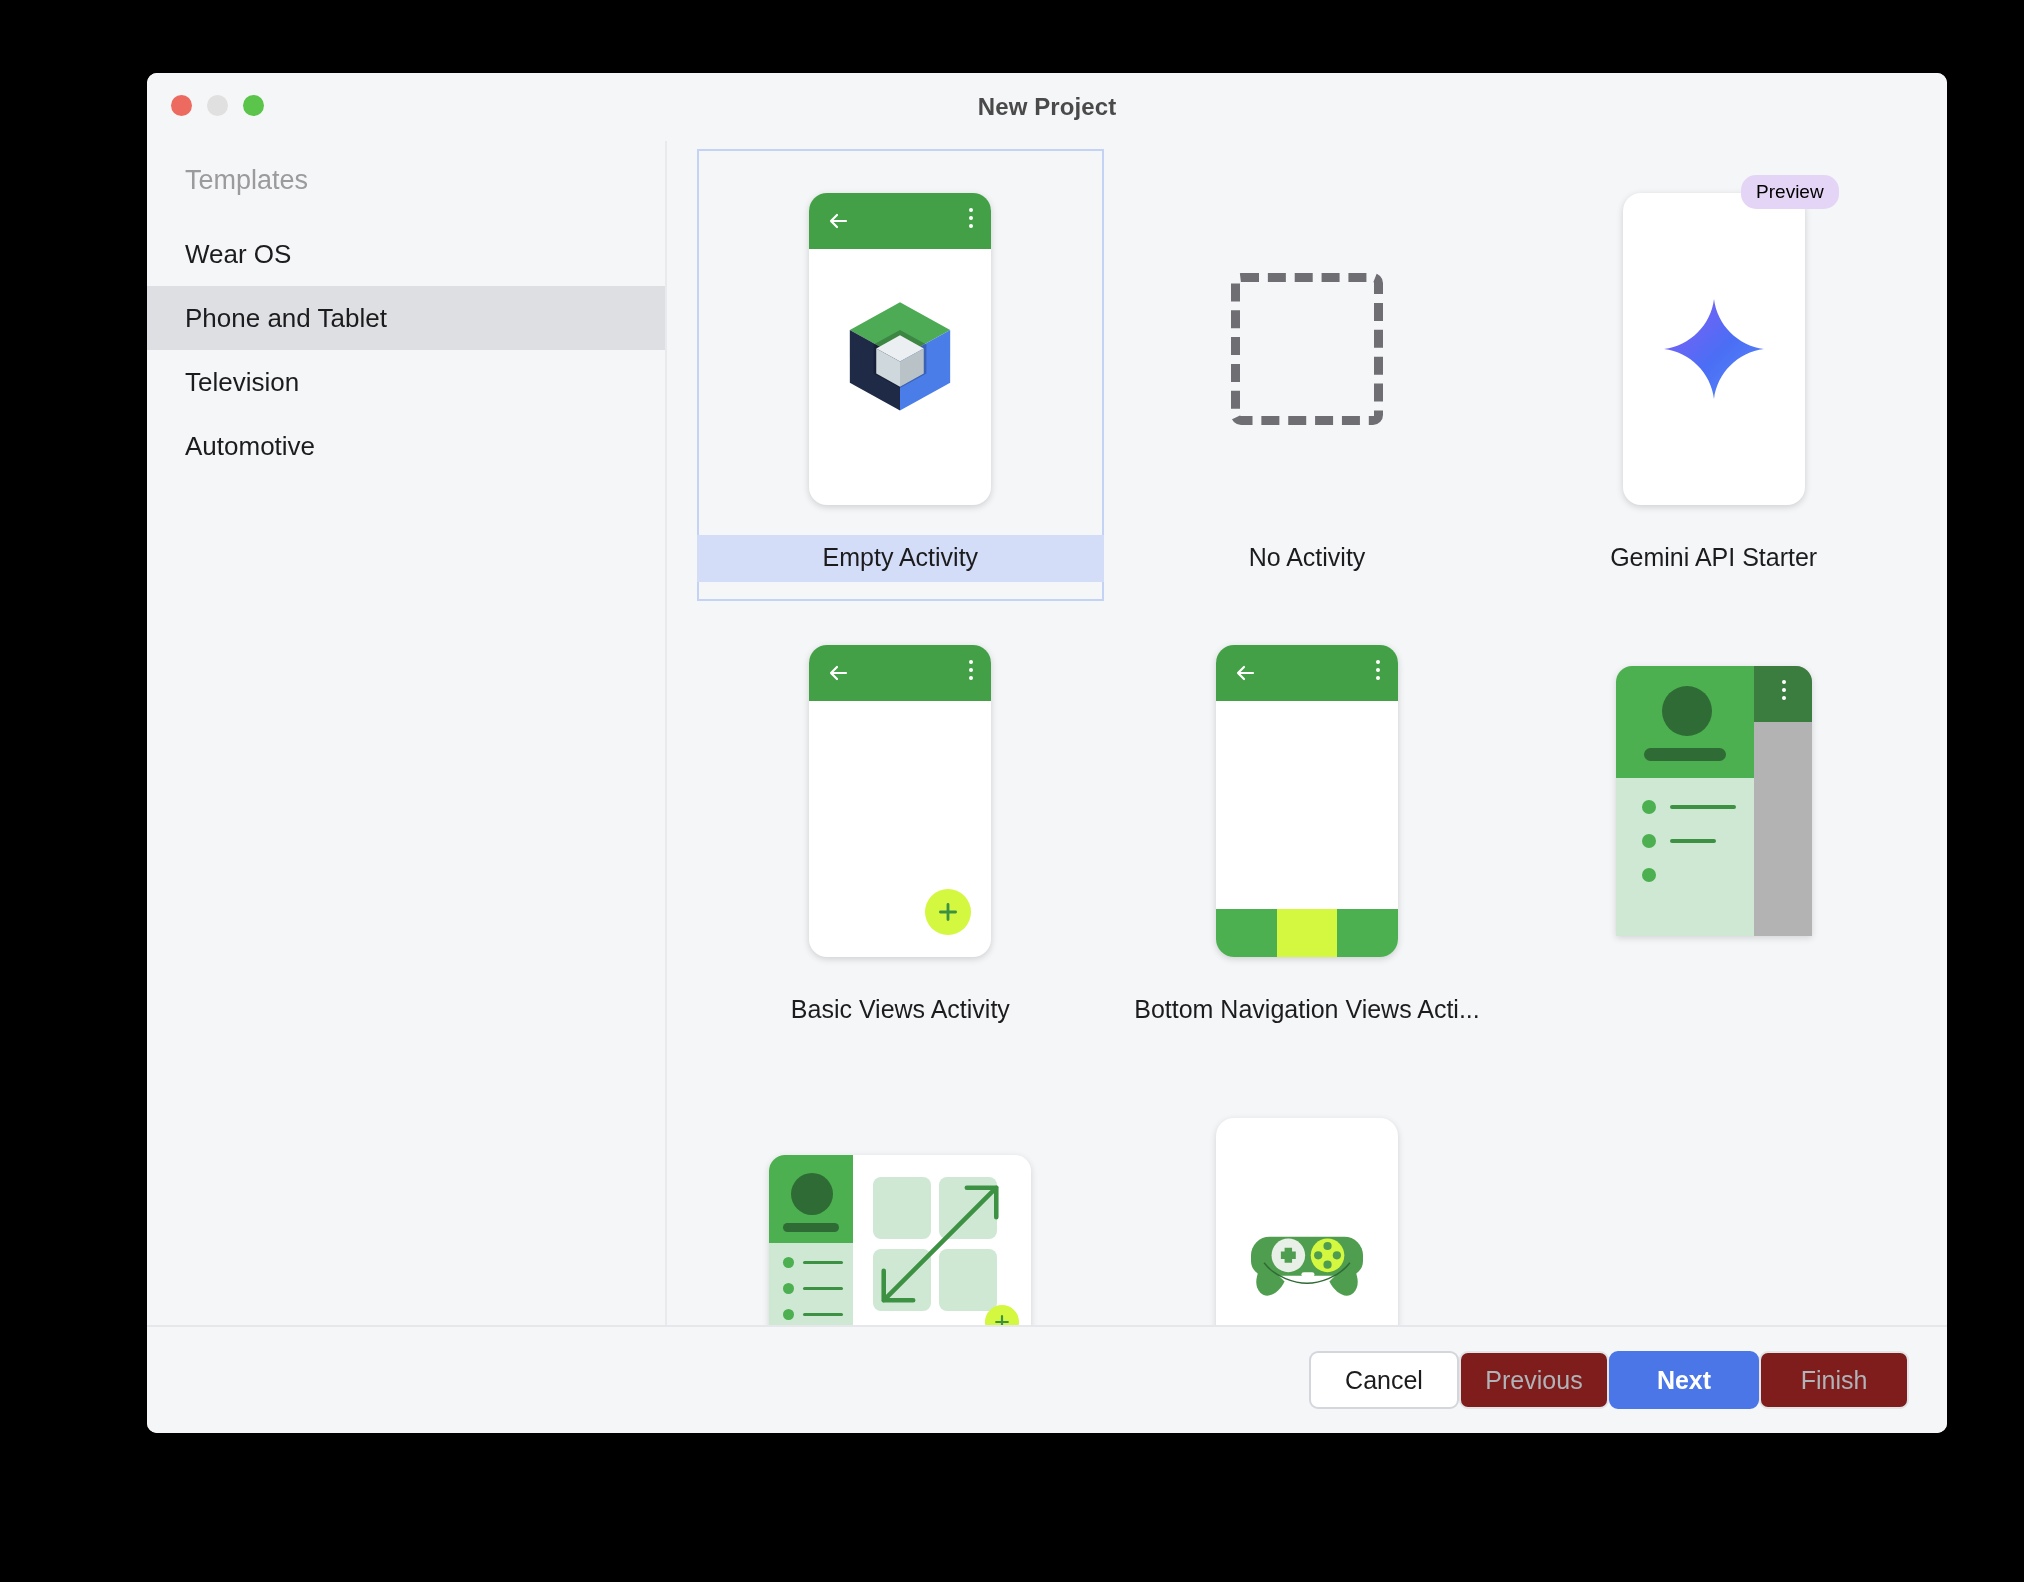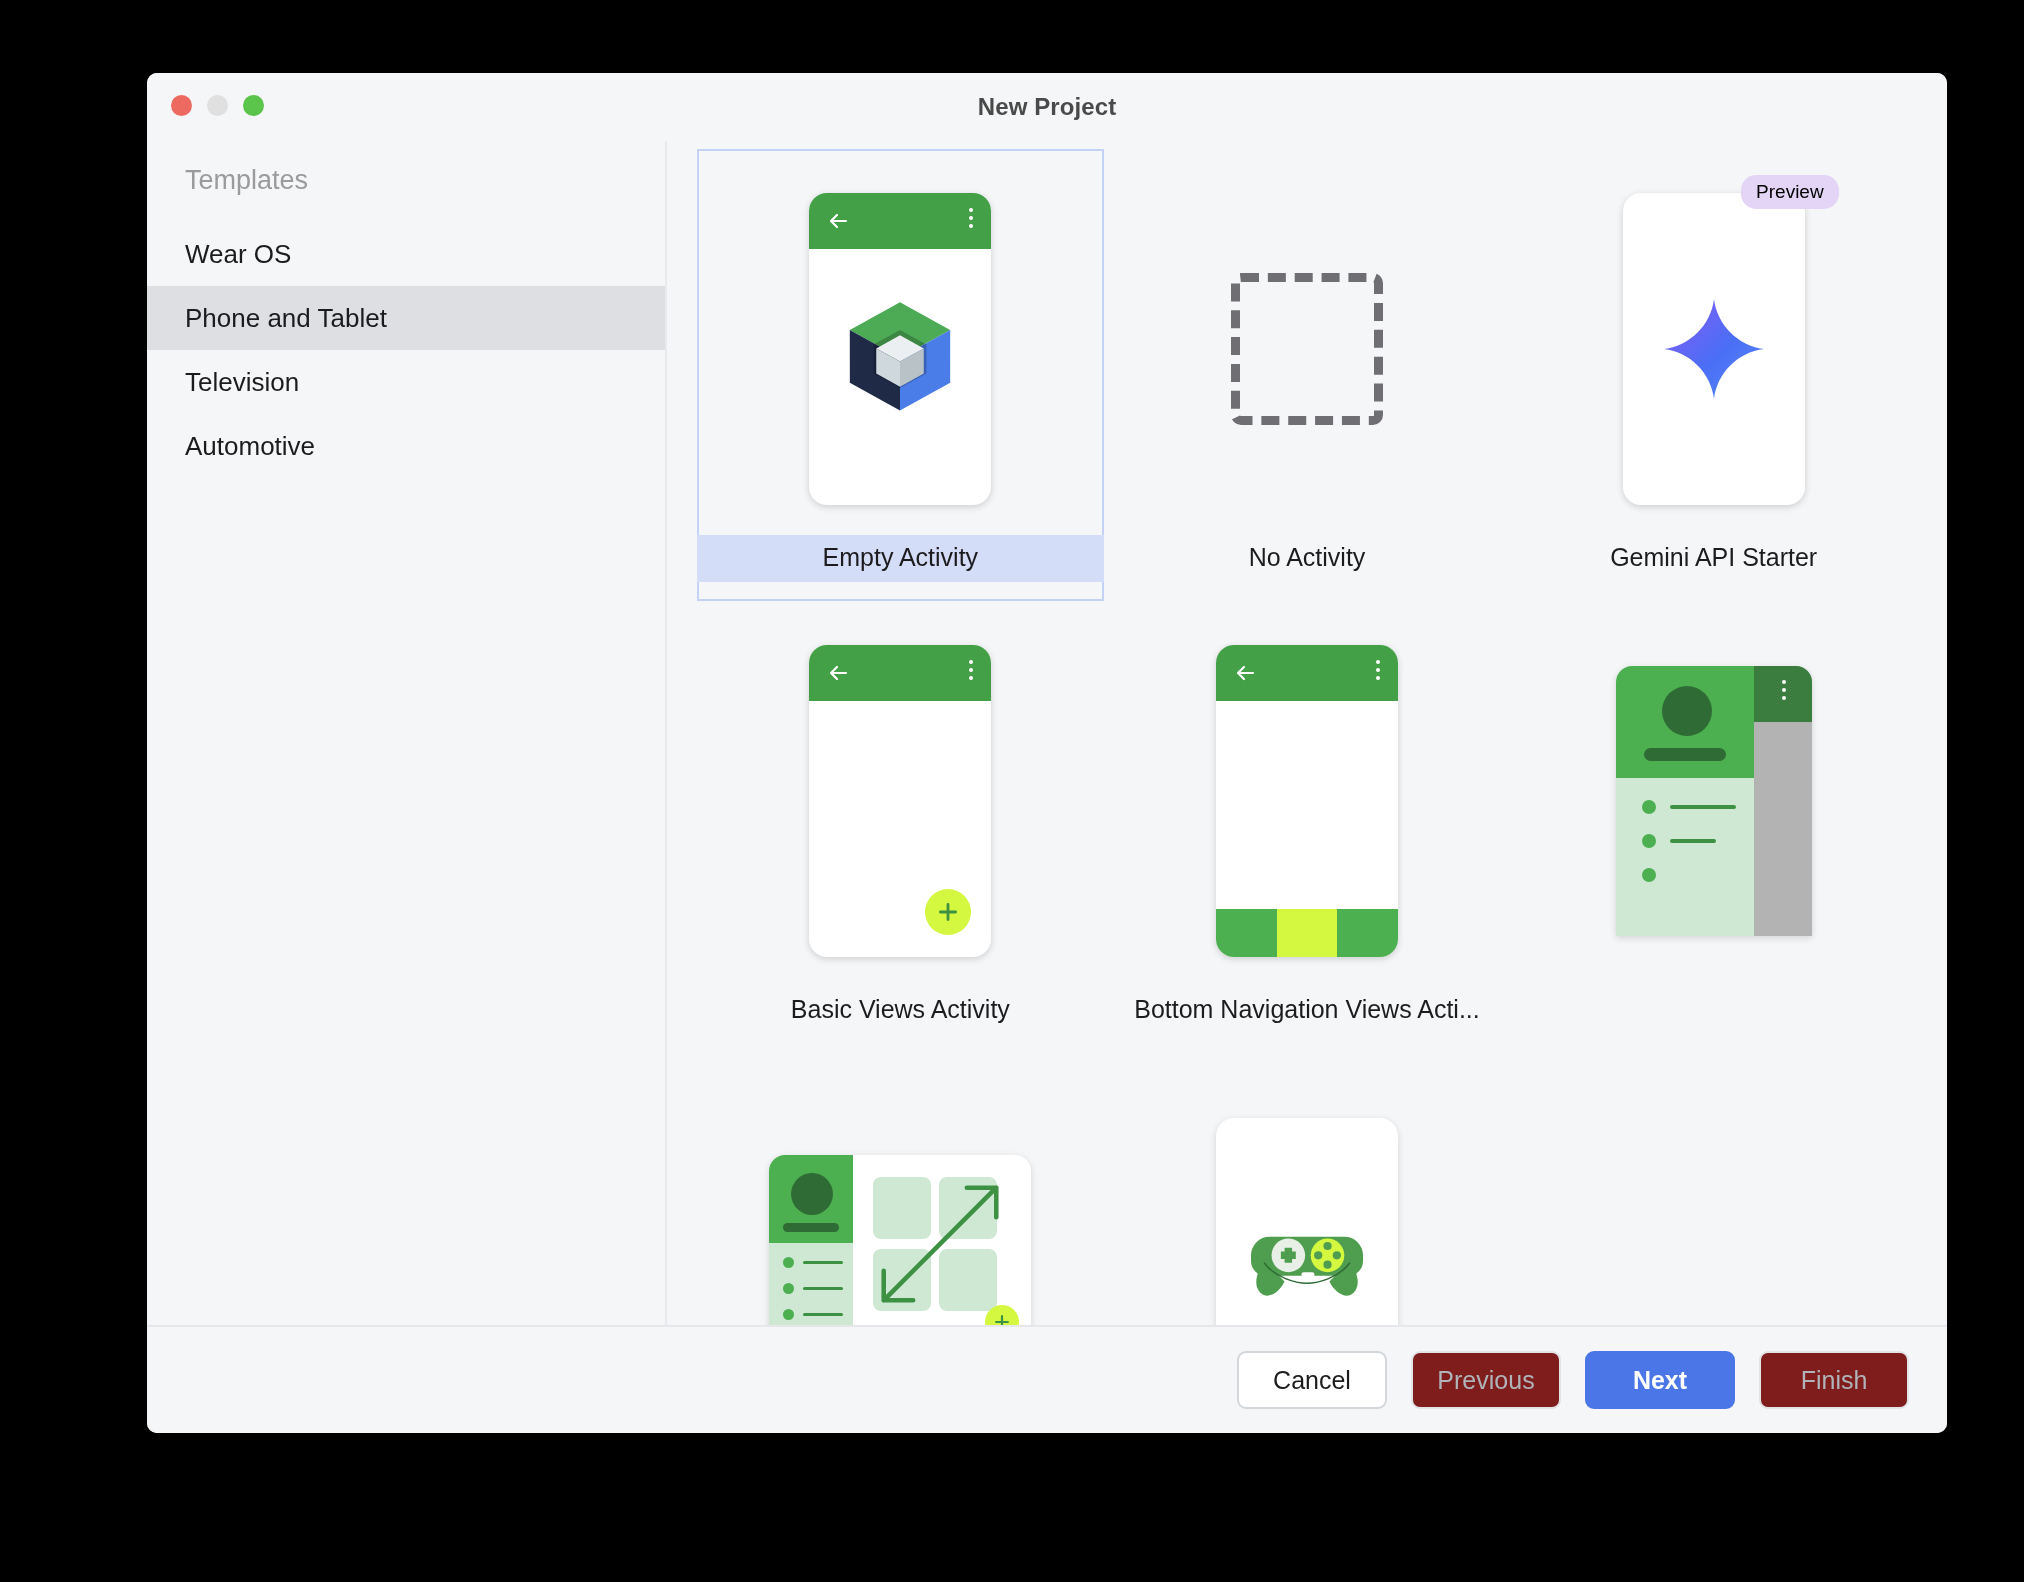--- a/index.html
+++ b/index.html
@@ -243,21 +243,20 @@
 
   
   #footer {
     flex: 0 0 108px;
     border-top: 2px solid #e5e7ea;
     background: #f5f6f8;
     display: flex;
     align-items: center;
     justify-content: flex-end;
     padding-right: 38px;
-    gap: 24px;
   }
   .btn {
     height: 58px;
     min-width: 150px;
     border-radius: 9px;
     font-size: 25px;
     display: flex;
     align-items: center;
     justify-content: center;
     border: 2px solid #d3d6da;

